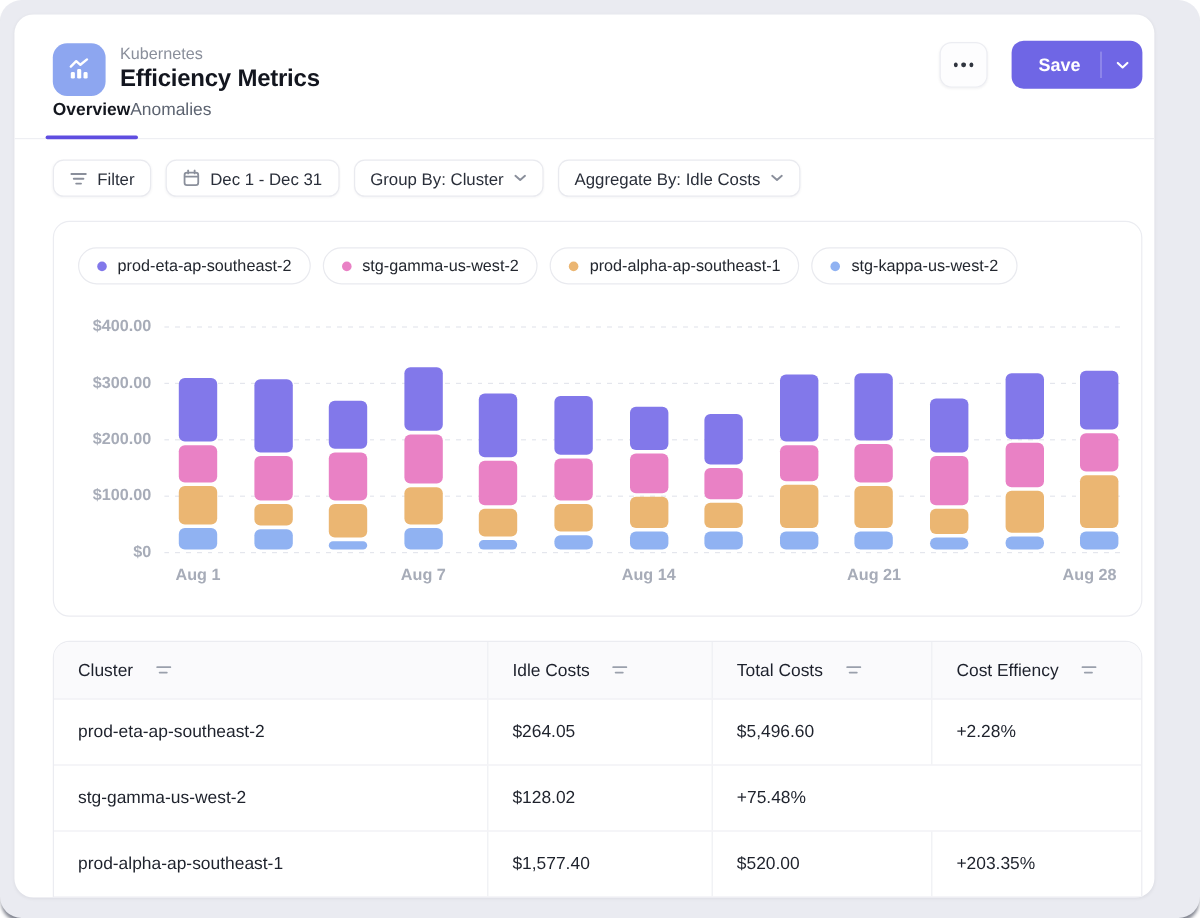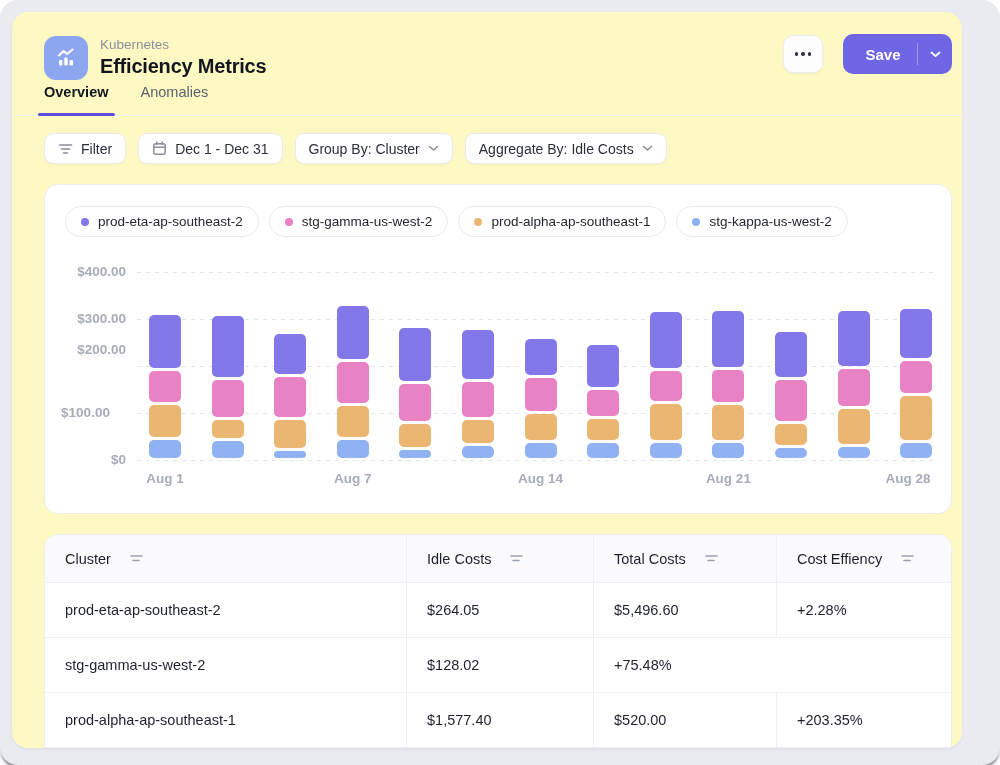--- a/index.html
+++ b/index.html
@@ -1,40 +1,40 @@
 <!DOCTYPE html>
 <html><head>
 <meta charset="utf-8">
 <style>
   * { margin:0; padding:0; box-sizing:border-box; }
   html,body { width:1000px; height:765px; font-family:"Liberation Sans","DejaVu Sans",sans-serif; background:#ffffff; }
   .frame { position:absolute; left:0; top:0; width:1000px; height:765px; background:#EAEBF1;
            border-radius:18px; overflow:hidden; box-shadow:0 4px 3px -1px rgba(30,34,54,.55); }
-  .app-card { position:absolute; left:12px; top:12px; width:950px; height:736px; background:#fef9c3;
+  .app-card { position:absolute; left:12px; top:12px; width:950px; height:736px; background:#ffffff;
               border-radius:16px; overflow:hidden; box-shadow:0 1px 3px rgba(16,24,40,.06); }
 
   
   .app-icon { position:absolute; left:32px; top:24px; width:44px; height:44px; border-radius:12px;
               background:#8DA6F0; display:flex; align-items:center; justify-content:center; }
   .title-block { position:absolute; left:88px; top:25px; }
   .app-label { font-size:13.5px; color:#8A8F9B; margin-bottom:3px; }
   .page-title { font-size:20px; font-weight:700; color:#13161F; letter-spacing:-.2px; }
   .more-btn { position:absolute; left:771px; top:23px; width:40px; height:38px; background:#FDFDFE;
               border:1px solid #ECEDF2; border-radius:10px; display:flex; align-items:center; justify-content:center;
               gap:3px; cursor:pointer; box-shadow:0 1px 2px rgba(16,24,40,.05); }
   .more-btn i { width:3.5px; height:3.5px; border-radius:50%; background:#30353F; display:block; }
   .save-btn { position:absolute; left:831px; top:22px; width:109px; height:40px; background:#6F66E5;
               border:none; border-radius:10px; display:flex; align-items:center; color:#fff; cursor:pointer; }
   .save-label { flex:1; text-align:center; font-size:15px; font-weight:600; padding-left:6px; }
   .save-divider { width:1px; height:22px; background:rgba(255,255,255,.35); }
   .save-caret { width:34px; display:flex; align-items:center; justify-content:center; }
 
   
   .tabs { position:absolute; left:0; top:72px; width:950px; height:32px; border-bottom:1px solid #EEEFF3;
-          display:flex; gap:32px; padding-left:32px; }
+          display:flex; padding-left:32px; }
   .tab { font-size:14.5px; color:#5C6370; padding-bottom:10px; position:relative; cursor:pointer; }
   .tab.active { color:#14171F; font-weight:600; }
   .tab.active::after { content:""; position:absolute; left:-6px; right:-6px; bottom:-1px; height:3px;
                        background:#5F4DE0; border-radius:2px; }
 
   
   .filter-row { position:absolute; left:32px; top:121px; display:flex; gap:12px; }
   .chip { height:31px; display:flex; align-items:center; gap:8px; padding:0 13px; background:#fff;
           border:1px solid #E9EAEF; border-radius:9px; font-size:14px; color:#2A2F3A; cursor:pointer;
           box-shadow:0 1px 2px rgba(16,24,40,.04); white-space:nowrap; }
@@ -151,23 +151,23 @@
             <span class="legend-dot" style="background: rgb(144, 178, 242);"></span>
             <span>stg-kappa-us-west-2</span>
           </div>
         </div>
       <div id="plot" style="position:absolute;inset:0;font-weight:bold;">
           <div class="gridline" style="top: 87px;"></div>
           <div class="ytick" style="top: 79px;">$400.00</div>
           <div class="gridline" style="top: 134px;"></div>
           <div class="ytick" style="top: 126px;">$300.00</div>
           <div class="gridline" style="top: 181px;"></div>
-          <div class="ytick" style="top: 157px;">$200.00</div>
+          <div class="ytick" style="top: 173px;">$200.00</div>
           <div class="gridline" style="top: 228px;"></div>
-          <div class="ytick" style="top: 220px; text-align: center;">$100.00</div>
+          <div class="ytick" style="top: 220px;">$100.00</div>
           <div class="gridline" style="top: 275px;"></div>
           <div class="ytick" style="top: 267px;">$0</div>
           <div class="bar-seg" style="left: 104px; bottom: 55px; height: 17.86px; background: rgb(144, 178, 242);"></div>
           <div class="bar-seg" style="left: 104px; bottom: 75.86px; height: 31.96px; background: rgb(235, 182, 114);"></div>
           <div class="bar-seg" style="left: 104px; bottom: 110.82px; height: 31.02px; background: rgb(233, 129, 197);"></div>
           <div class="bar-seg" style="left: 104px; bottom: 144.84px; height: 53.11px; background: rgb(130, 120, 234);"></div>
           <div class="bar-seg" style="left: 166.6px; bottom: 55px; height: 16.92px; background: rgb(144, 178, 242);"></div>
           <div class="bar-seg" style="left: 166.6px; bottom: 74.92px; height: 17.86px; background: rgb(235, 182, 114);"></div>
           <div class="bar-seg" style="left: 166.6px; bottom: 95.78px; height: 37.6px; background: rgb(233, 129, 197);"></div>
           <div class="bar-seg" style="left: 166.6px; bottom: 136.38px; height: 60.16px; background: rgb(130, 120, 234);"></div>

